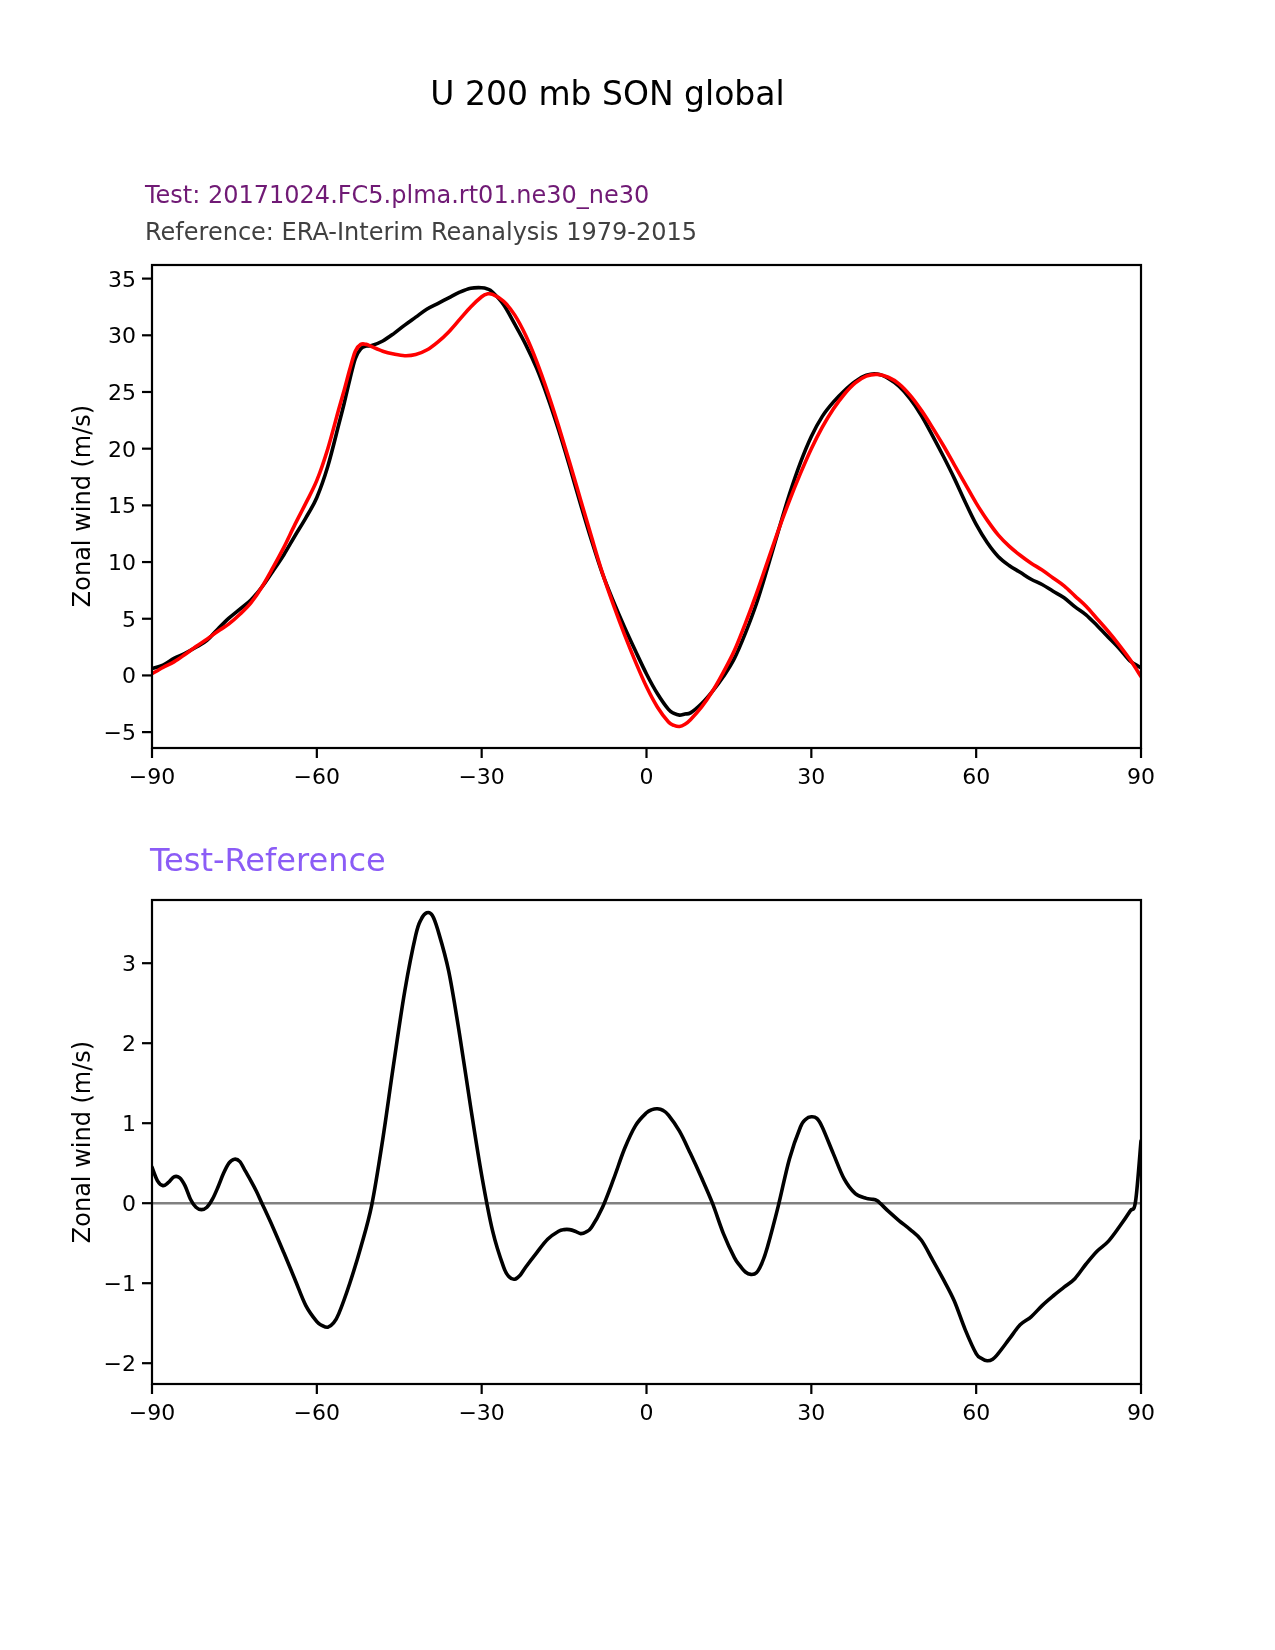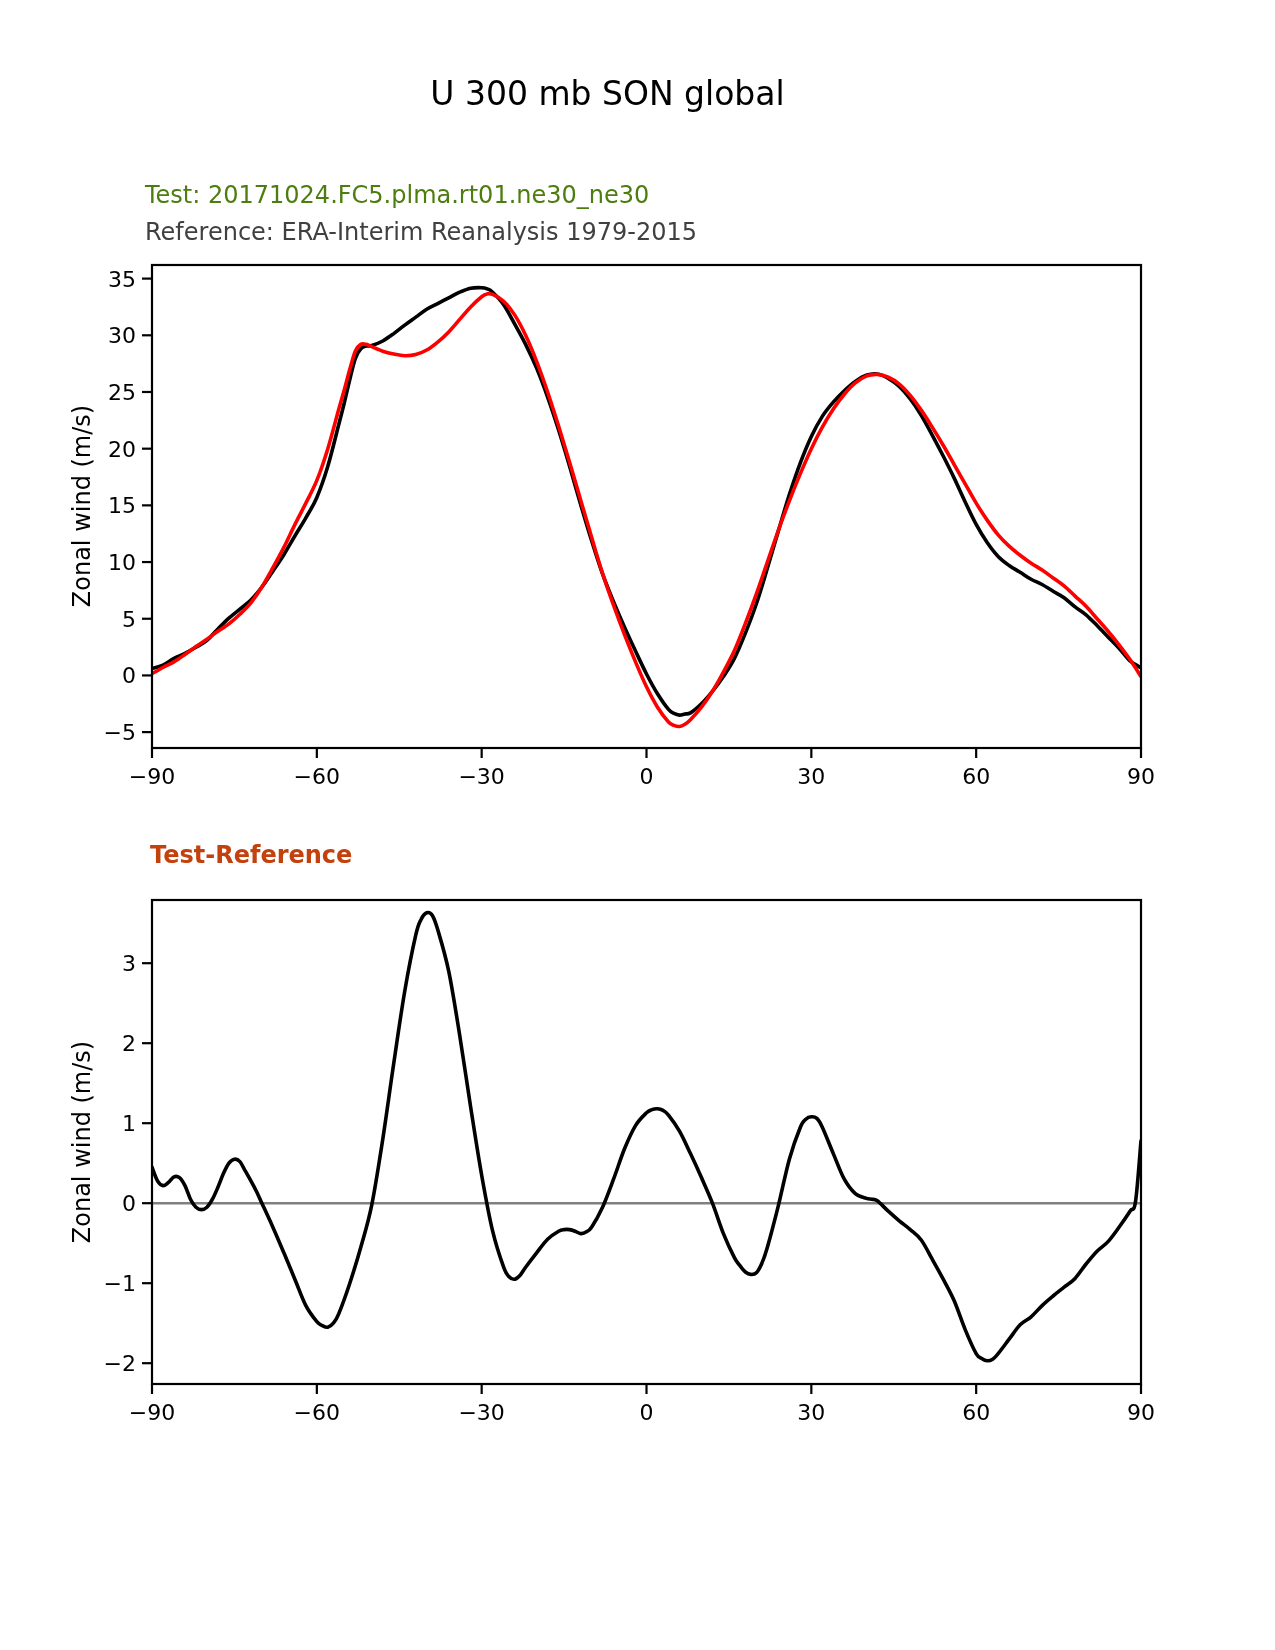--- a/index.html
+++ b/index.html
@@ -1,34 +1,34 @@
 <!DOCTYPE html>
 <html><head>
 <meta charset="utf-8">
 <style>
   html,body{margin:0;padding:0;background:#ffffff;}
   #page{position:relative;width:1275px;height:1650px;background:#ffffff;
         font-family:"DejaVu Sans","Liberation Sans",sans-serif;color:#000;}
   .fig-title{position:absolute;top:74px;left:0;width:1215px;text-align:center;
              font-size:33px;color:#000000;}
-  .test-label{position:absolute;top:181px;left:145px;font-size:24px;color:#4d7c0f;}
+  .test-label{position:absolute;top:181px;left:145px;font-size:24px;color:#701a75;}
   .ref-label{position:absolute;top:218px;left:145px;font-size:24px;}
-  .diff-title{position:absolute;top:841px;left:150px;font-size:24px;color:#c2410c;font-weight:bold;}
+  .diff-title{position:absolute;top:841px;left:150px;font-size:32px;color:#8b5cf6;}
   .ylabel{position:absolute;font-size:24px;color:#000000;white-space:nowrap;
           transform:translate(-50%,-50%) rotate(-90deg);}
   .ylabel-top{left:82px;top:506px;}
   .ylabel-bottom{left:82px;top:1142px;}
   svg{position:absolute;left:0;top:0;}
   svg text{font-family:"DejaVu Sans","Liberation Sans",sans-serif;font-size:22px;fill:#000000;}
 </style>
 </head>
 <body>
 
 <div id="page">
-  <div class="fig-title">U 300 mb SON global</div>
+  <div class="fig-title">U 200 mb SON global</div>
   <div class="test-label">Test: 20171024.FC5.plma.rt01.ne30_ne30</div>
   <div class="ref-label" style="color: #404040;">Reference: ERA-Interim Reanalysis 1979-2015</div>
   <div class="ylabel ylabel-top">Zonal wind (m/s)</div>
   <div class="diff-title">Test-Reference</div>
   <div class="ylabel ylabel-bottom">Zonal wind (m/s)</div>
   <svg id="chart-svg" width="1275" height="1650" viewBox="0 0 1275 1650" xmlns="http://www.w3.org/2000/svg">
       <defs>
         <clipPath id="clip-top">
           <rect x="152" y="265" width="989" height="483"></rect>
         </clipPath>

